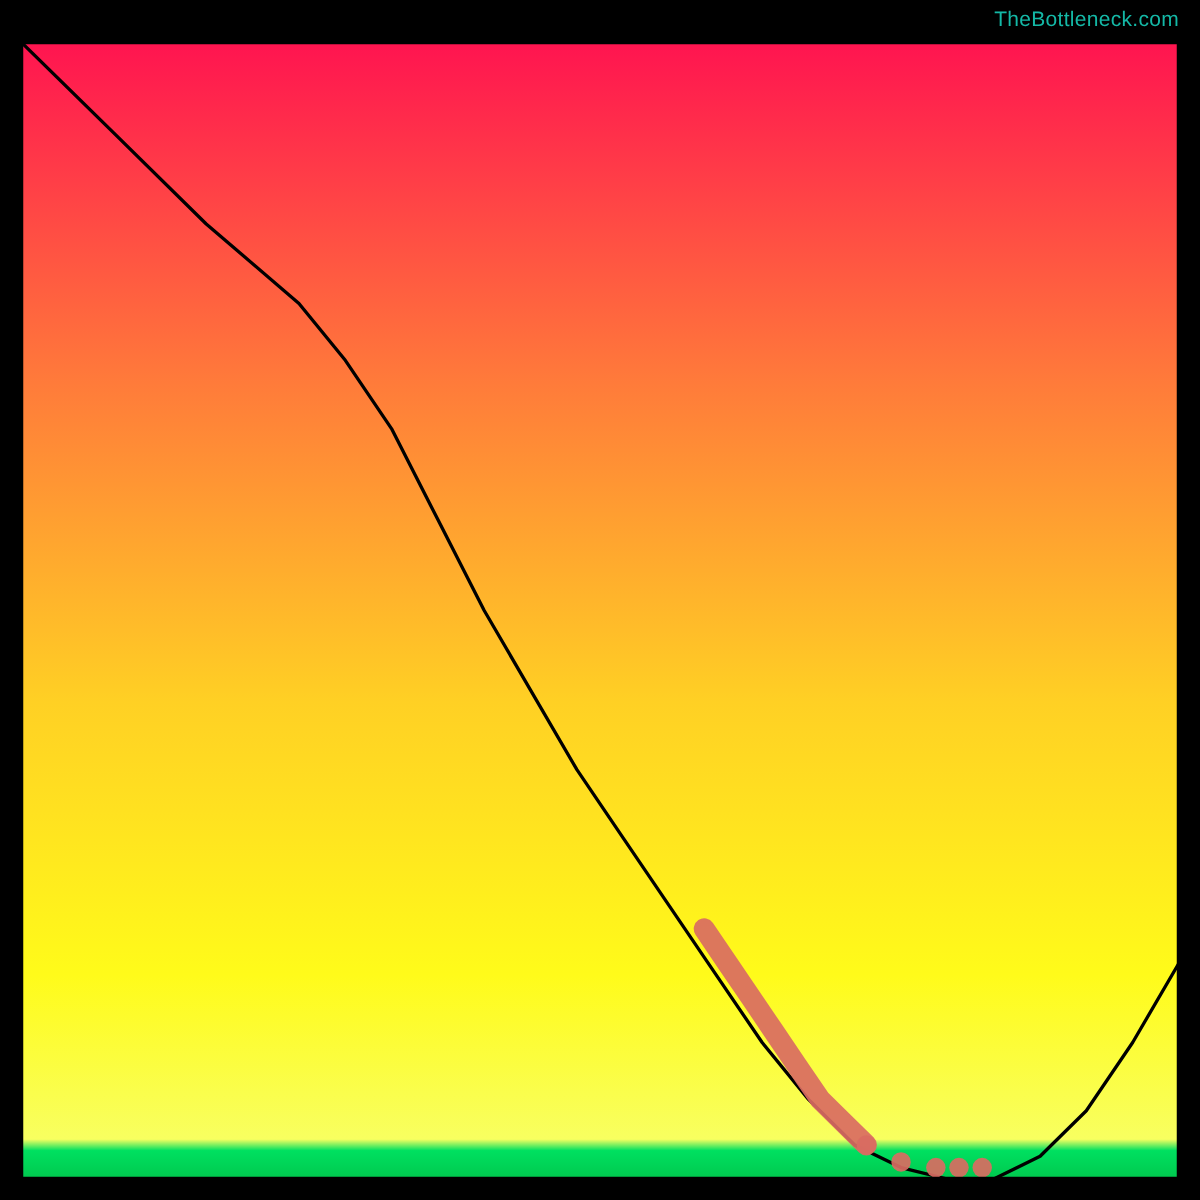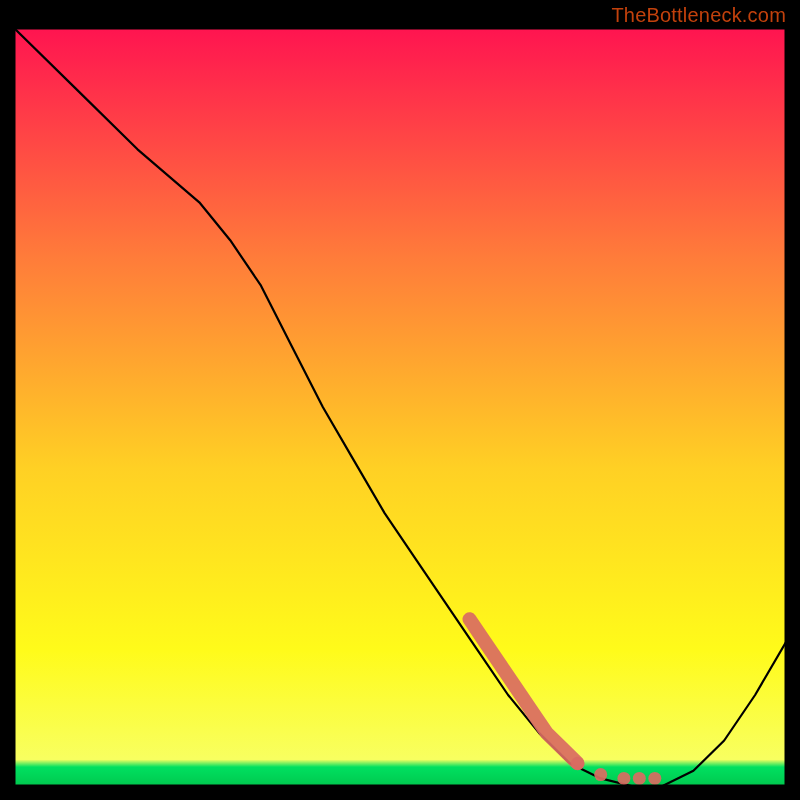--- a/index.html
+++ b/index.html
@@ -23,23 +23,23 @@
     left: 0;
     top: 0;
     width: 772px;
     height: 758px;
   }
   .watermark {
     position: absolute;
     top: 4px;
     right: 14px;
     font-family: Arial, Helvetica, sans-serif;
-    font-size: 20px;
+    font-size: 14px;
     font-weight: 500;
-    color: #c2410c;
+    color: #14b8a6;
     letter-spacing: 0.2px;
   }
   svg {
     display: block;
   }
 </style>
 </head>
 <body>
 
 <div class="watermark">TheBottleneck.com</div>

